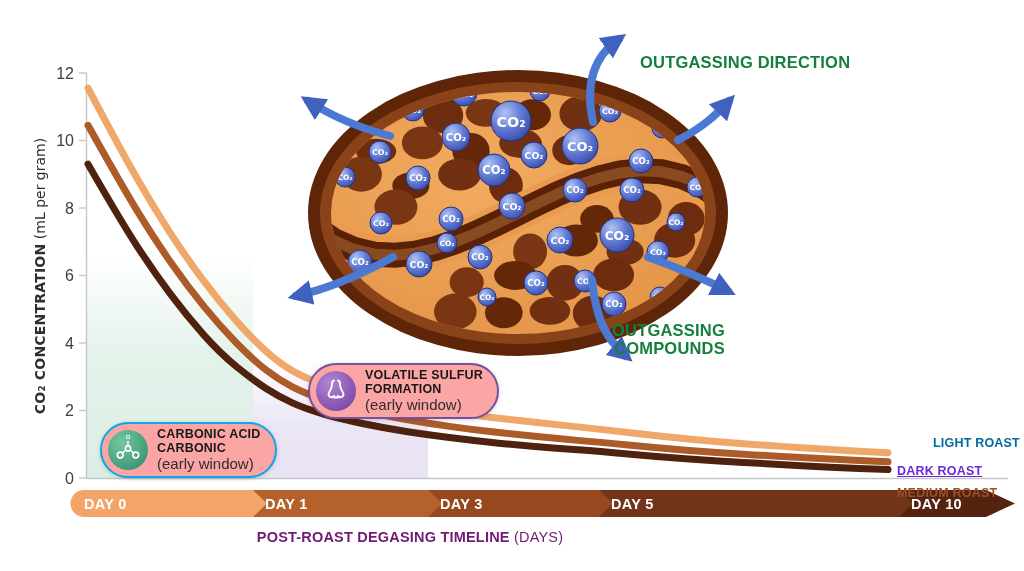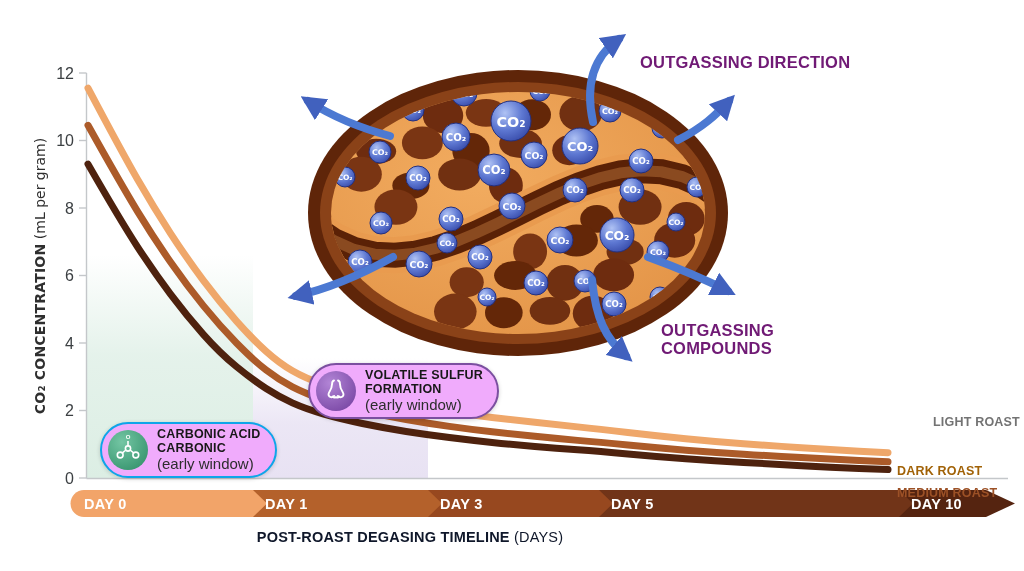--- a/index.html
+++ b/index.html
@@ -5,28 +5,28 @@
   html,body{margin:0;padding:0;background:#fff;}
   .stage{position:relative;width:1024px;height:571px;background:#ffffff;overflow:hidden;
          font-family:"Liberation Sans",sans-serif;}
   svg text{font-family:"Liberation Sans",sans-serif;}
   .co2font{font-family:"DejaVu Sans",sans-serif;}
 
   .ytitle{position:absolute;left:40px;top:276px;transform:translate(-50%,-50%) rotate(-90deg);
           white-space:nowrap;font-family:"DejaVu Sans",sans-serif;font-size:14px;color:#2f2f2f;}
   .ytitle .bold{font-weight:bold;letter-spacing:.2px;}
   .xtitle{position:absolute;left:0;top:529px;width:820px;text-align:center;
-          font-size:14.5px;color:#0f172a;letter-spacing:.2px;}
+          font-size:14.5px;color:#701a75;letter-spacing:.2px;}
   .xtitle .bold{font-weight:bold;}
 
-  .outgas{position:absolute;font-weight:bold;color:#701a75;font-size:16.5px;letter-spacing:.2px;line-height:1.12;}
+  .outgas{position:absolute;font-weight:bold;color:#15803d;font-size:16.5px;letter-spacing:.2px;line-height:1.12;}
 
   .legend-label{position:absolute;left:897px;font-weight:bold;font-size:12.5px;letter-spacing:.2px;white-space:nowrap;}
 
-  .badge{position:absolute;display:flex;align-items:center;gap:8px;background:#f0abfc;
+  .badge{position:absolute;display:flex;align-items:center;gap:8px;background:#fca5a5;
          border-radius:30px;padding:4px 14px 4px 5px;box-shadow:0 1px 4px rgba(0,0,0,.18);}
   .badge .txt{line-height:1.1;}
   .badge .b1,.badge .b2{font-weight:bold;font-size:12.5px;color:#181818;letter-spacing:.2px;}
   .badge .b3{font-size:15px;color:#2d2d2d;}
   .badge svg{display:block;flex:0 0 auto;}
 </style>
 </head>
 <body>
 
 <div class="stage">
@@ -297,28 +297,28 @@
       <path d="M592,280 C596,318 605,338 626,356" marker-end="url(#ah)"></path>
       <path d="M648,257 C684,270 704,279 728,291" marker-end="url(#ah)"></path>
     </g>
   </svg>
 
   <div class="ytitle"><span class="bold">CO₂ CONCENTRATION</span><span> (mL per gram)</span></div>
 
   <div class="xtitle"><span class="bold">POST-ROAST DEGASING TIMELINE</span><span> (DAYS)</span></div>
 
   <div class="outgas" style="left:640px;top:53px;">OUTGASSING DIRECTION</div>
-  <div class="outgas" style="left:661px;top:321px;">
+  <div class="outgas" style="left:612px;top:321px;text-align:right;">
     <div>OUTGASSING</div>
     <div>COMPOUNDS</div>
   </div>
 
-  <div class="legend-label" id="legend-0" style="color: #737373; top: 415px; padding-left: 36px;">LIGHT ROAST</div>
+  <div class="legend-label" id="legend-0" style="color: #0369a1; top: 436px; padding-left: 36px;">LIGHT ROAST</div>
   <div class="legend-label" id="legend-1" style="color: rgb(156, 81, 38); top: 450px; margin-top: 36px;">MEDIUM ROAST</div>
-  <div class="legend-label" id="legend-2" style="color: #a16207; top: 464px;">DARK ROAST</div>
+  <div class="legend-label" id="legend-2" style="color: #6d28d9; top: 464px; text-decoration: underline;">DARK ROAST</div>
 
   <div class="badge" id="badge-carbonic" style="left:100px;top:422px;border:2px solid #0ea5e9;">
     <svg width="42" height="42" viewBox="0 0 42 42">
       <defs>
           <radialGradient id="gIco" cx="0.35" cy="0.3" r="0.9">
         <stop offset="0" stop-color="#74C6A4"></stop>
             <stop offset="1" stop-color="#2F8E67"></stop>
       </radialGradient>
         </defs>
       <circle cx="21" cy="21" r="20" fill="url(#gIco)"></circle>

